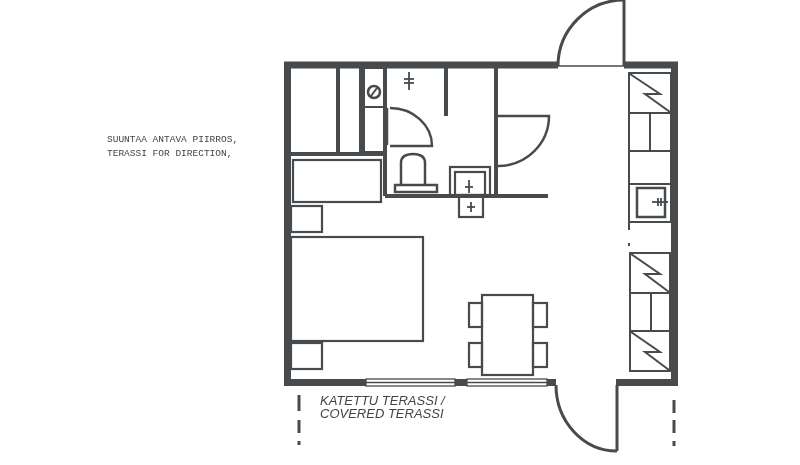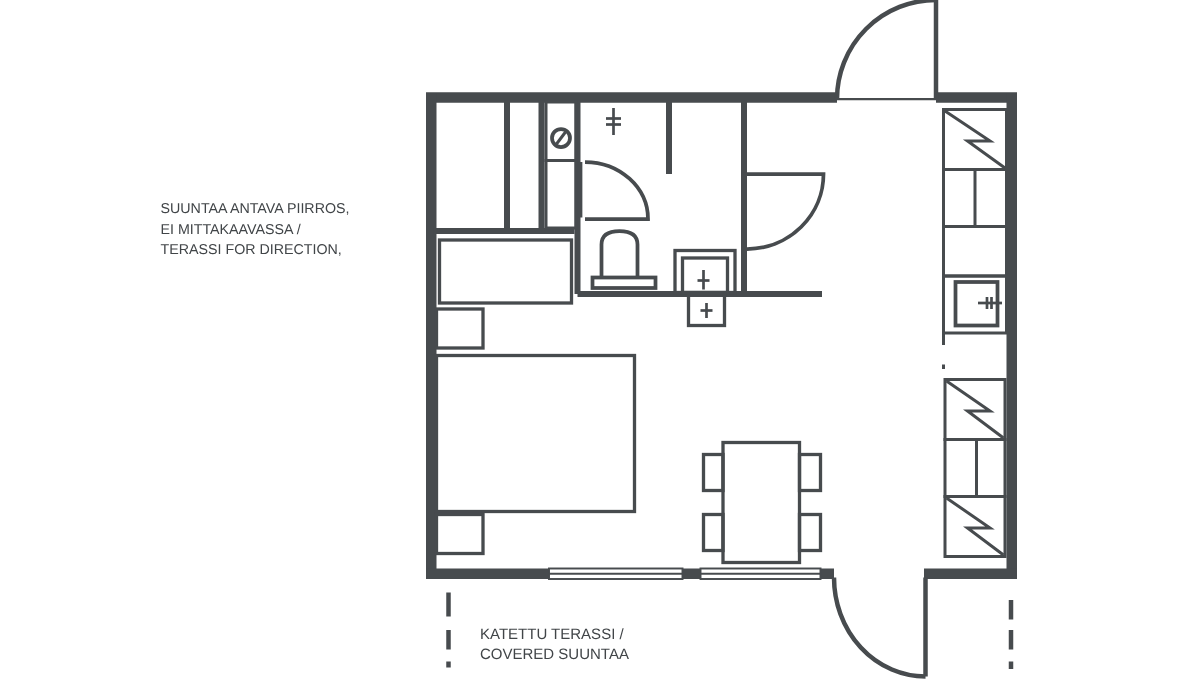--- a/index.html
+++ b/index.html
@@ -1,34 +1,33 @@
 <!DOCTYPE html>
 <html><head>
   <meta charset="utf-8">
   <style>
     html, body { margin: 0; padding: 0; background: #ffffff; }
     body { width: 800px; height: 465px; position: relative; overflow: hidden; font-family: "Liberation Sans", sans-serif; }
     .note { position: absolute; left: 107px; top: 133px; font-size: 9.5px; line-height: 13.5px; color: #414548; letter-spacing: 0; }
-    .note div { white-space: nowrap; }
-    .terrace { position: absolute; left: 320px; top: 417px; font-size: 10px; line-height: 13px; color: #414548; }
+    .note div { white-space: nowrap; font-family: Liberation Mono, monospace; }
+    .terrace { position: absolute; left: 320px; top: 394px; font-size: 13px; line-height: 13px; color: #414548; font-style: italic; }
     .terrace div { white-space: nowrap; }
     svg { position: absolute; left: 0; top: 0; }
   </style>
 </head>
 <body>
 
 <div class="note">
   <div>SUUNTAA ANTAVA PIIRROS,</div>
-  <div>EI MITTAKAAVASSA /</div>
   <div>TERASSI FOR DIRECTION,</div>
 </div>
 
 <div class="terrace">
   <div>KATETTU TERASSI /</div>
-  <div>COVERED SUUNTAA</div>
+  <div>COVERED TERASSI</div>
 </div>
 
 <svg width="800" height="465" viewBox="0 0 800 465">
   <g fill="none" stroke="#474b4e" stroke-linecap="butt">
 
     <g stroke-width="7">
 
       <line x1="284" y1="65" x2="558" y2="65"></line>
 
       <line x1="624" y1="65" x2="678" y2="65"></line>

